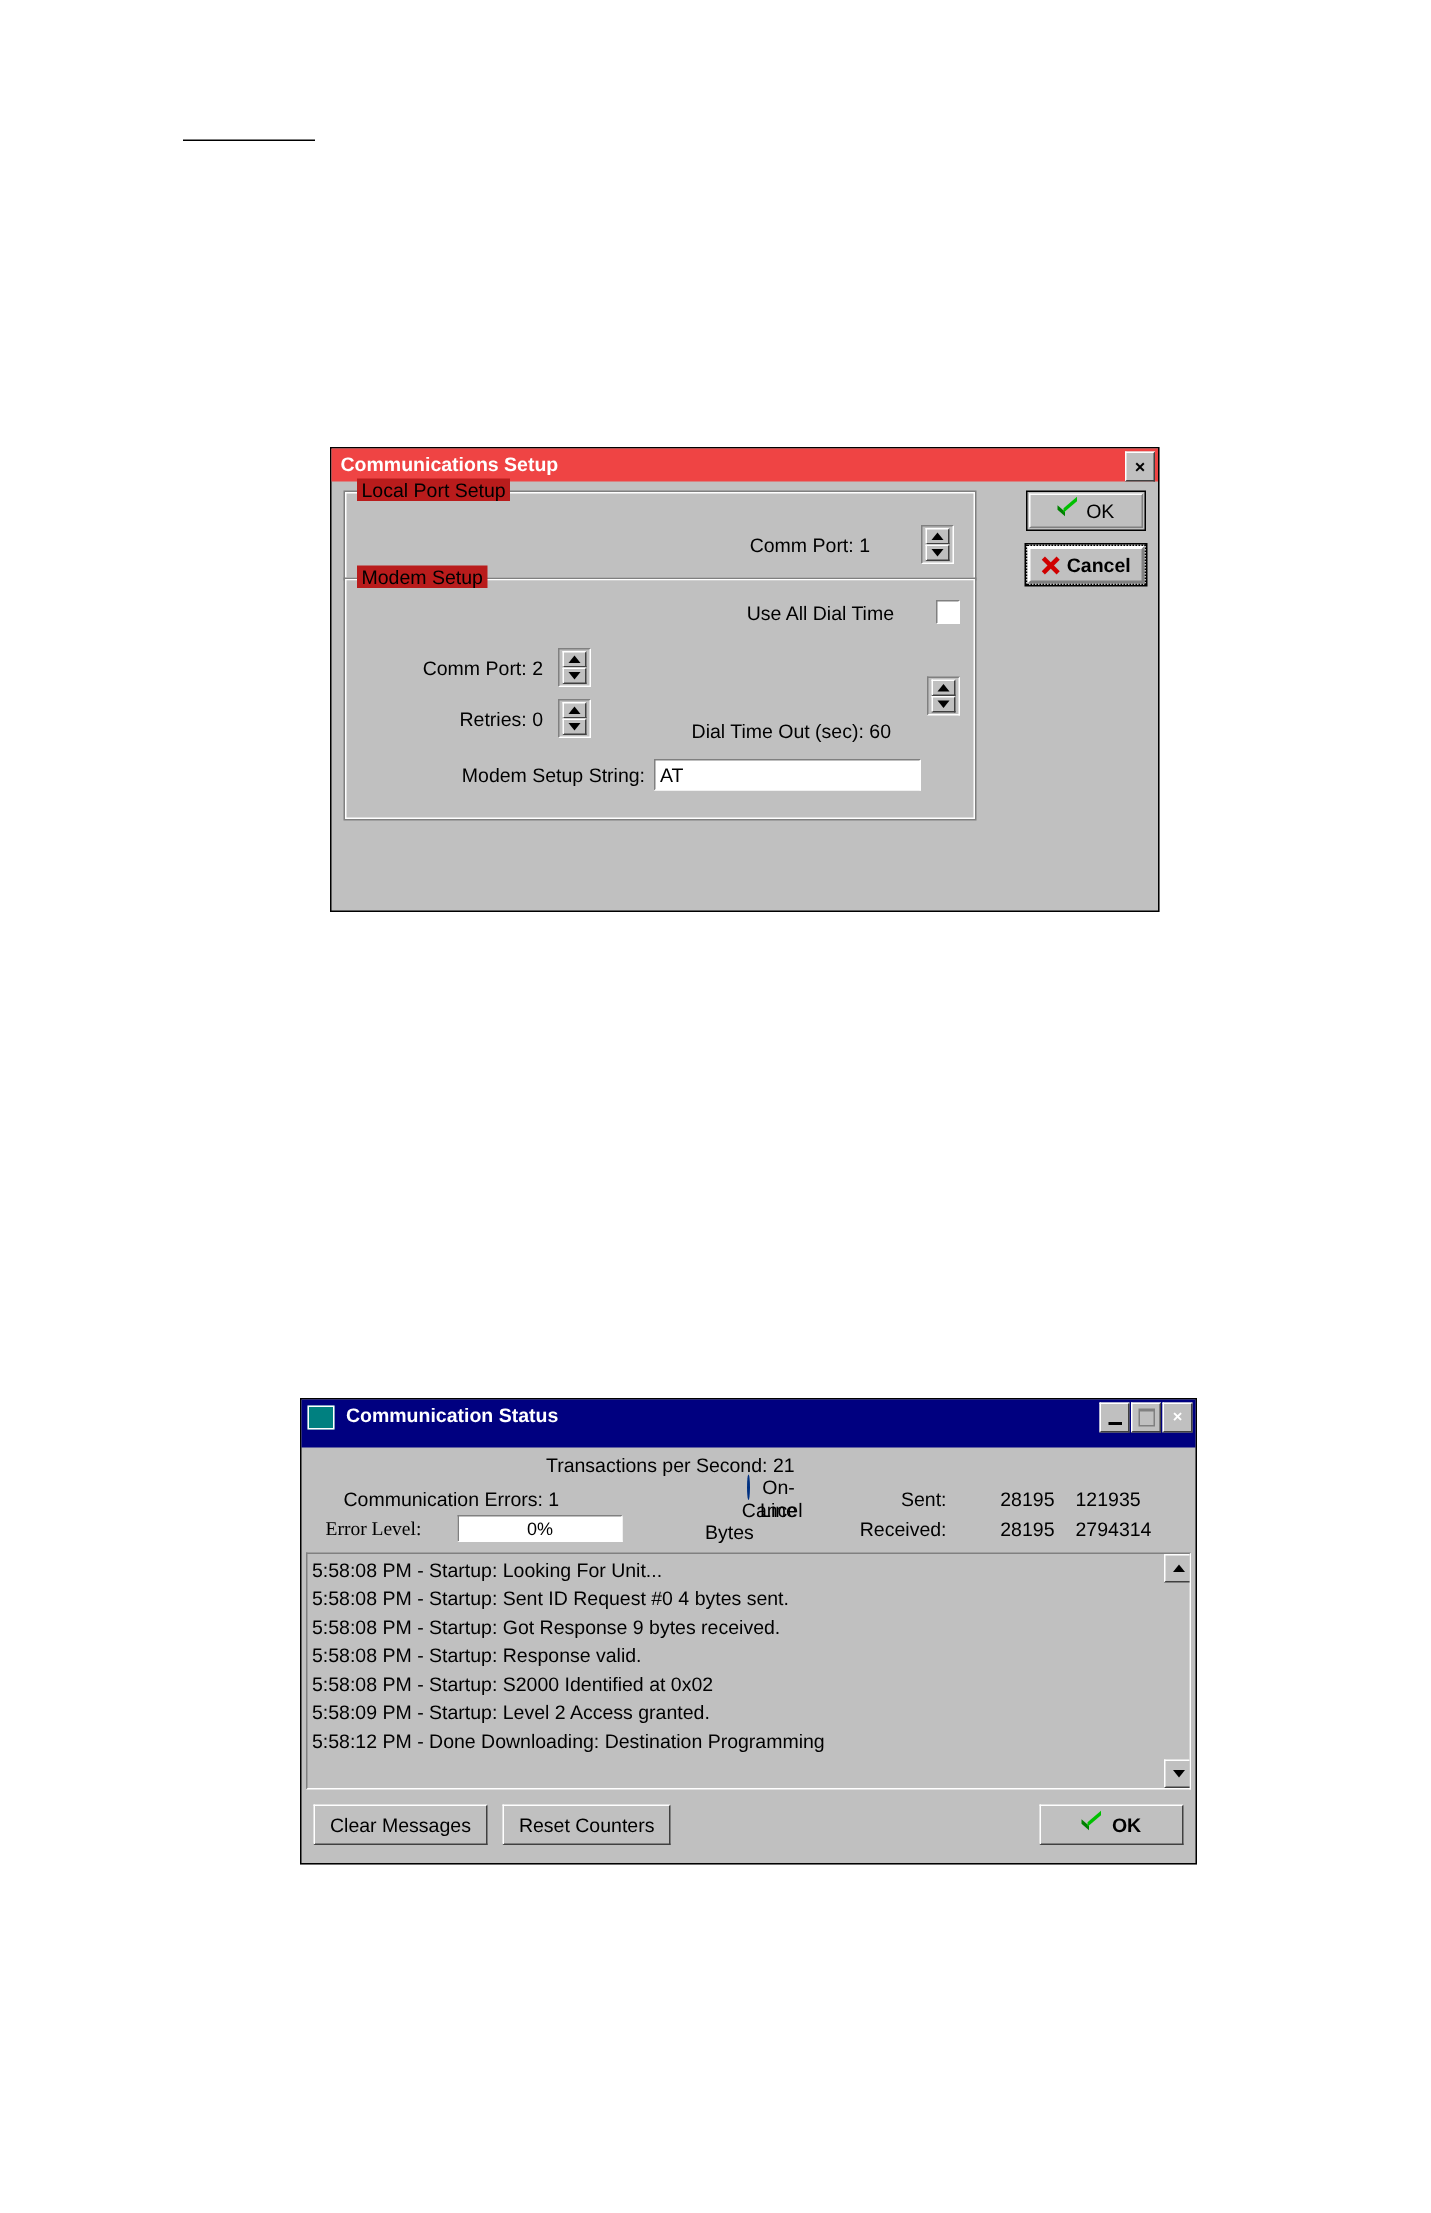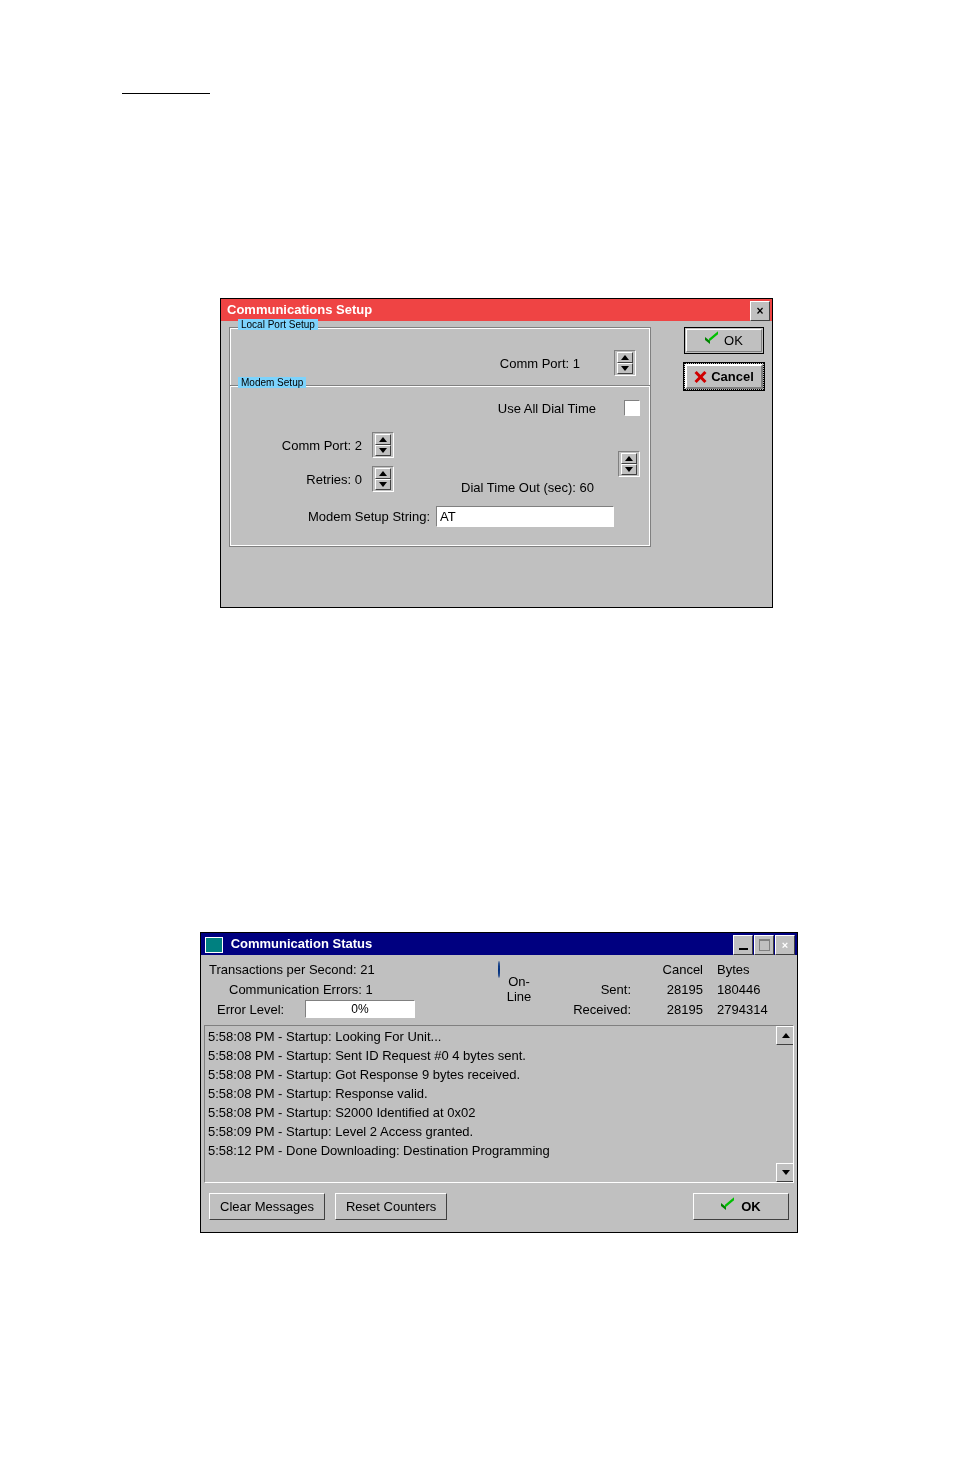--- a/index.html
+++ b/index.html
@@ -6,21 +6,21 @@
 .page{width:954px;height:1475px;position:relative;}
 .hr-line{position:absolute;left:122px;top:93px;width:88px;border-top:1px solid #000;}
 
 
 .dlg1{position:absolute;left:220px;top:298px;width:551px;border:1px solid #000;background:#c0c0c0;}
 .titlebar{background:#ef4444;color:#fff;font-weight:bold;height:22px;line-height:22px;padding-left:6px;position:relative;}
 .title-x{position:absolute;right:2px;top:2px;width:18px;height:18px;background:#c0c0c0;border:1px solid #fff;border-right-color:#404040;border-bottom-color:#404040;display:flex;align-items:center;justify-content:center;font-weight:bold;font-size:12px;color:#000;}
 .dlg1-body{padding:16px 12px 18px 12px;position:relative;height:252px;}
 .grp{position:absolute;border:1px solid #808080;}
 .grp .grp-in{border:1px solid #fff;position:absolute;inset:0;}
-.grp-legend{position:absolute;top:-9px;left:8px;background:#7dd3fc;padding:0 3px;font-size:10px;}
+.grp-legend{position:absolute;top:-9px;left:8px;background:#b91c1c;padding:0 3px;font-size:13px;}
 .lbl{font-size:13px;}
 .spin{display:inline-flex;flex-direction:column;width:16px;height:22px;vertical-align:middle;}
 .spin div{flex:1;background:#c0c0c0;border:1px solid #fff;border-right-color:#404040;border-bottom-color:#404040;display:flex;align-items:center;justify-content:center;}
 .inset-box{background:#c0c0c0;border:1px solid #808080;border-right-color:#fff;border-bottom-color:#fff;display:inline-block;padding:1px 2px;vertical-align:middle;}
 .chk{width:14px;height:14px;background:#fff;border:1px solid #808080;border-right-color:#fff;border-bottom-color:#fff;display:inline-block;vertical-align:middle;}
 .txtbox{background:#fff;border:1px solid #808080;border-right-color:#fff;border-bottom-color:#fff;height:19px;padding:0 3px;font-size:13px;line-height:19px;display:inline-block;vertical-align:middle;}
 .btn{background:#c0c0c0;border:1px solid #000;position:absolute;height:25px;display:flex;align-items:center;justify-content:center;gap:5px;font-size:13px;}
 .btn .inner{position:absolute;inset:1px;border:1px solid #fff;border-right-color:#808080;border-bottom-color:#808080;}
 .btn.focus{border:1px dotted #000;outline:1px solid #000;}
 .btn.focus .inner{inset:0;border:2px solid #fff;border-right-color:#808080;border-bottom-color:#808080;}
@@ -28,21 +28,21 @@
 .ok-mark{width:14px;height:12px;display:inline-block;position:relative;z-index:1;}
 .ok-mark:before{content:"";position:absolute;left:0;top:4px;width:5px;height:3px;background:#008000;transform:skewY(40deg);}
 .ok-mark:after{content:"";position:absolute;left:4px;top:0;width:9px;height:3px;background:#00c000;transform:skewY(-40deg);}
 .x-mark{width:12px;height:12px;display:inline-block;position:relative;z-index:1;}
 .x-mark:before,.x-mark:after{content:"";position:absolute;left:5px;top:-1px;width:3px;height:14px;background:#d00000;}
 .x-mark:before{transform:rotate(45deg);}
 .x-mark:after{transform:rotate(-45deg);}
 
 
 .dlg2{position:absolute;left:200px;top:932px;width:596px;border:1px solid #000;background:#c0c0c0;}
-.tbar2{background:#000080;color:#fff;font-weight:bold;height:22px;line-height:22px;padding-left:4px;position:relative;}
+.tbar2{background:#000080;color:#fff;font-weight:bold;height:32px;line-height:22px;padding-left:4px;position:relative;}
 .tbar2 .sysico{display:inline-block;width:16px;height:14px;margin-right:4px;vertical-align:middle;background:#008080;border:1px solid #fff;}
 .winbtns{position:absolute;right:2px;top:2px;display:flex;}
 .winbtns div{width:18px;height:18px;margin-left:1px;background:#c0c0c0;border:1px solid #fff;border-right-color:#404040;border-bottom-color:#404040;display:flex;align-items:center;justify-content:center;font-size:11px;font-weight:bold;}
 .winbtns .dis{color:#808080;}
 .dlg2-top{padding:4px 8px 6px 8px;}
 .row{display:flex;align-items:center;}
 .led{width:16px;height:16px;border-radius:50%;background:radial-gradient(circle at 35% 35%,#7ad0ff 0%,#1040c0 55%,#001060 100%);border:1px solid #003080;}
 .pbar{width:108px;height:16px;background:#fff;border:1px solid #808080;border-right-color:#fff;border-bottom-color:#fff;display:inline-flex;align-items:center;justify-content:center;font-size:12px;}
 .log{margin:0 3px;background:#c0c0c0;border:1px solid #808080;border-right-color:#fff;border-bottom-color:#fff;height:156px;position:relative;overflow:hidden;}
 .log-inner{padding:1px 3px 1px 3px;font-size:13px;line-height:19px;}
@@ -180,40 +180,40 @@
       <div class="dis">
             <span class="maxbox"></span>
           </div>
       <div>
             <span>×</span>
           </div>
     </div>
   </div>
 
   <div class="dlg2-top">
-    <div class="row" style="height:20px;">
+    <div class="row" style="height:20px;flex-direction:column;">
       <span style="width:270px;" class="lbl">
         <span>Transactions per Second:</span> <span>21</span>
       </span>
       <span style="width:40px;text-align:center;"><span class="led"></span></span>
       <span style="flex:1;"></span>
       <span style="width:72px;text-align:right;" class="lbl">Cancel</span>
       <span style="width:72px;text-align:left;padding-left:14px;" class="lbl">Bytes</span>
     </div>
     <div class="row" style="height:20px;">
       <span style="width:270px;padding-left:20px;" class="lbl">
         <span>Communication Errors:</span> <span>1</span>
       </span>
       <span style="width:40px;text-align:center;" class="lbl">On-Line</span>
       <span style="flex:1;text-align:right;" class="lbl">Sent:</span>
       <span style="width:72px;text-align:right;" class="lbl">28195</span>
-      <span style="width:72px;text-align:left;padding-left:14px;" class="lbl">180446</span>
+      <span style="width:72px;text-align:left;padding-left:14px;" class="lbl">121935</span>
     </div>
     <div class="row" style="height:20px;">
-      <span style="width:88px;padding-left:8px;" class="lbl">Error Level:</span>
+      <span style="width:88px;padding-left:8px;font-family:Liberation Serif, serif;" class="lbl">Error Level:</span>
       <span class="pbar">
             <span>0%</span>
           </span>
       <span style="flex:1;text-align:right;" class="lbl">Received:</span>
       <span style="width:72px;text-align:right;" class="lbl">28195</span>
       <span style="width:72px;text-align:left;padding-left:14px;" class="lbl">2794314</span>
     </div>
   </div>
 
   <div class="log">

